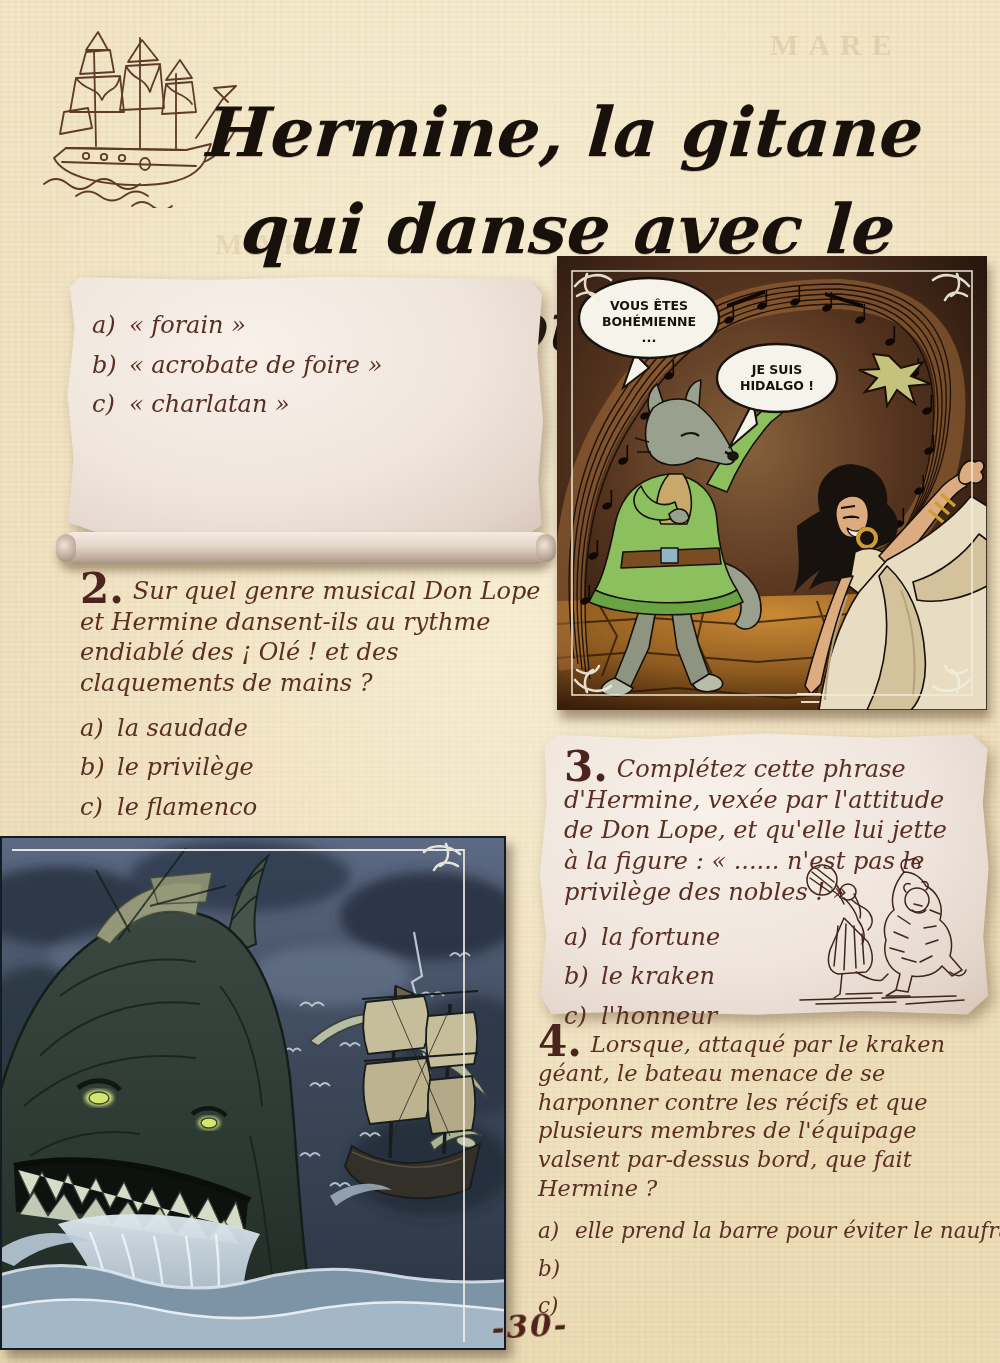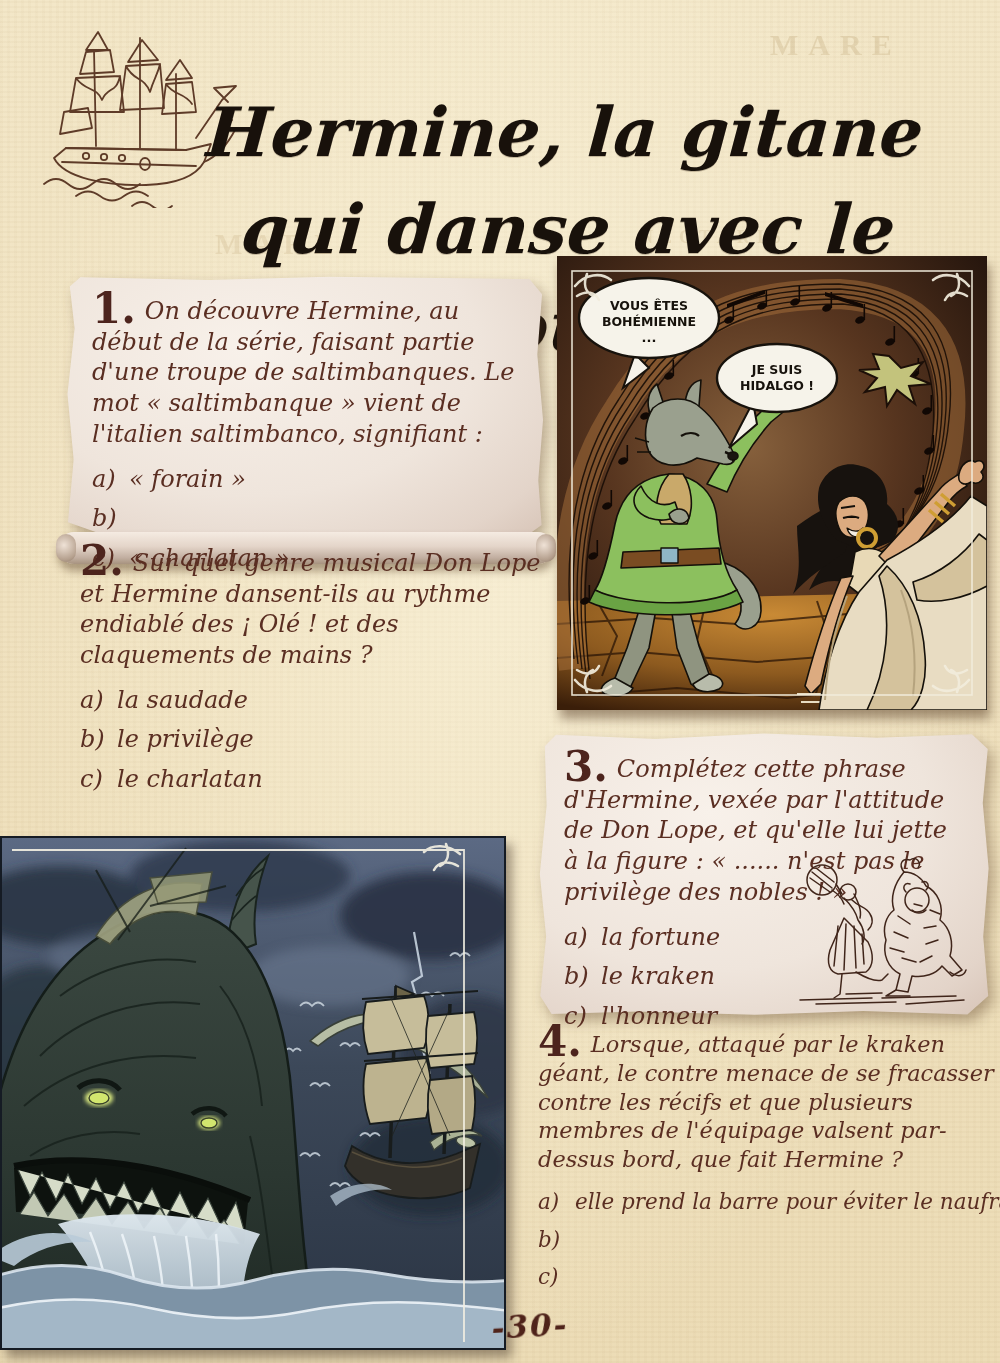--- a/index.html
+++ b/index.html
@@ -40,21 +40,21 @@
   .q3{left:538px;top:732px;width:452px;height:284px;}
   .q3 .panel-bg{clip-path:polygon(1.5% 5%,4% 1%,26% 2.5%,50% 0.5%,75% 2%,96% 0.8%,99.5% 6%,98.4% 25%,99.7% 48%,98.5% 72%,99.6% 93%,95% 99.5%,72% 98.2%,48% 99.6%,22% 98.4%,3% 99.3%,0.5% 93%,1.8% 72%,0.4% 50%,1.9% 26%);}
 
   .q-content{position:relative;padding:20px 24px 0 26px;color:#5a2e22;}
   .q-para{margin:0;font-style:italic;font-size:24px;line-height:1.28;}
   .q-num{font-style:normal;font-weight:700;font-size:42px;line-height:0;color:#4d241d;margin-right:9px;vertical-align:-4px;}
   .opts{margin-top:16px;}
   .opt{display:flex;gap:11px;margin-top:12px;font-style:italic;font-size:24px;line-height:1.15;}
   .opt-label{min-width:26px;}
   .q-free{position:absolute;color:#5a2e22;}
-  .q2{left:80px;top:548px;width:478px;}
+  .q2{left:80px;top:576px;width:478px;}
   .q4{left:538px;top:1030px;width:462px;}
   .q4 .q-para{font-size:22.5px;}
   .q4 .opt{font-size:21.5px;white-space:nowrap;margin-top:13px;}
   .q3 .q-content{padding-top:22px;}
   .q3 .opts{width:52%;}
   .dancers-art{position:absolute;right:12px;bottom:10px;}
 
   
   .comic{position:absolute;left:557px;top:256px;width:430px;height:454px;
     box-shadow:3px 9px 10px rgba(70,42,20,.45);background:#241310;}
@@ -101,28 +101,28 @@
     <span class="tline">Hermine, la gitane</span>
     <span class="tline">qui danse avec le loup</span>
   </h1>
 
   <section class="q-panel q1">
     <div class="panel-fx">
         <div class="panel-bg"></div>
       </div>
     <div class="roll"></div>
     <div class="q-content">
-      <p class="q-para"><span class="q-num">1.</span><span>On découvre Hermine, au début de la série, faisant partie d'une troupe de saltimbanques. Le mot « saltimbanque » vient de l'italien saltimbanco, signifiant :</span></p>
       <div class="opts">
         <div class="opt">
             <span class="opt-label">a)</span>
             <span>« forain »</span>
           </div>
         <div class="opt">
             <span class="opt-label">b)</span>
+            <span>« acrobate de foire »</span>
           </div>
         <div class="opt">
             <span class="opt-label">c)</span>
             <span>« charlatan »</span>
           </div>
       </div>
     </div>
   </section>
 
   <div class="comic">
@@ -321,21 +321,21 @@
       <div class="opt">
           <span class="opt-label">a)</span>
           <span>la saudade</span>
         </div>
       <div class="opt">
           <span class="opt-label">b)</span>
           <span>le privilège</span>
         </div>
       <div class="opt">
           <span class="opt-label">c)</span>
-          <span>le charlatan</span>
+          <span>le flamenco</span>
         </div>
     </div>
   </section>
 
   <section class="q-panel q3">
     <div class="panel-fx">
         <div class="panel-bg"></div>
       </div>
     <div class="q-content">
       <p class="q-para"><span class="q-num">3.</span><span>Complétez cette phrase d'Hermine, vexée par l'attitude de Don Lope, et qu'elle lui jette à la figure : « ...... n'est pas le privilège des nobles ! »</span></p>
@@ -373,21 +373,21 @@
         <path d="M120 38 C 116 34, 118 28, 124 30 M140 36 C 144 32, 142 26, 136 28"></path>
         <path d="M128 50 L 136 52 M126 56 C 130 60, 136 60, 140 56"></path>
         <path d="M112 62 L 124 70 M108 78 L 122 84 M104 94 L 118 98 M116 104 L 130 108 M134 108 L 146 102 M140 90 L 152 86 M138 74 L 150 72 M144 56 L 154 60"></path>
         <path d="M110 136 L 100 142 L 124 142 M164 118 C 172 124, 178 122, 180 116"></path>
         <path d="M14 146 L 86 144 M30 150 L 110 148 M96 144 L 170 142 M120 150 L 178 146 M60 140 L 96 139"></path>
       </g>
     </svg>
   </section>
 
   <section class="q-free q4">
-    <p class="q-para"><span class="q-num">4.</span><span>Lorsque, attaqué par le kraken géant, le contre menace de se fracasser contre les récifs et que plusieurs membres de l'équipage valsent par-dessus bord, que fait Hermine ?</span></p>
+    <p class="q-para"><span class="q-num">4.</span><span>Lorsque, attaqué par le kraken géant, le bateau menace de se harponner contre les récifs et que plusieurs membres de l'équipage valsent par-dessus bord, que fait Hermine ?</span></p>
     <div class="opts">
       <div class="opt">
           <span class="opt-label">a)</span>
           <span>elle prend la barre pour éviter le naufrage</span>
         </div>
       <div class="opt">
           <span class="opt-label">b)</span>
         </div>
       <div class="opt">
           <span class="opt-label">c)</span>

